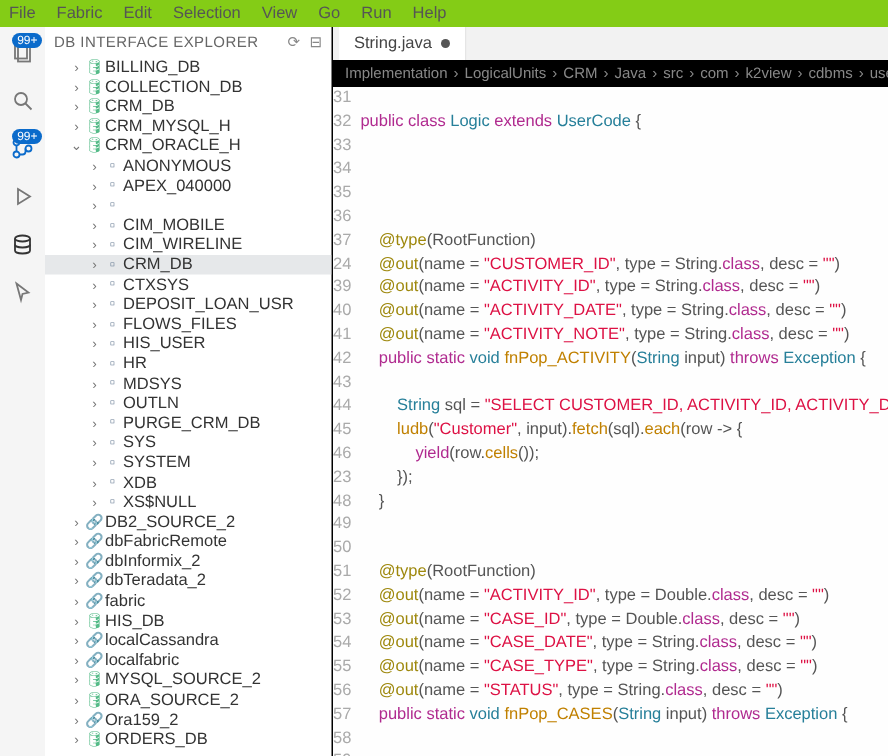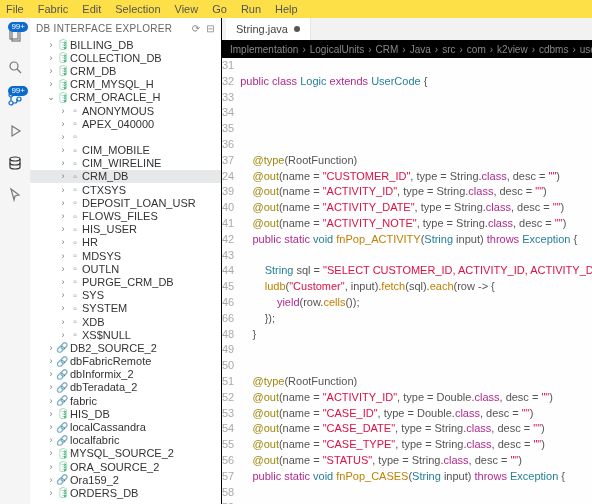--- a/index.html
+++ b/index.html
@@ -1,17 +1,17 @@
 <!DOCTYPE html>
 <html><head>
 <meta charset="utf-8">
 <style>
 * { margin: 0; padding: 0; box-sizing: border-box; font-family: -apple-system, BlinkMacSystemFont, "Segoe UI", sans-serif; }
 body { width: 592px; height: 504px; overflow: hidden; background: #fff; display: flex; flex-direction: column; font-size: 11px; color: #333; }
-.menubar { height: 18px; background: #fde047; display: flex; align-items: center; padding: 0 6px; gap: 14px; color: #555; font-size: 11px; }
+.menubar { height: 18px; background: #84cc16; display: flex; align-items: center; padding: 0 6px; gap: 14px; color: #555; font-size: 11px; }
 .menubar span { cursor: pointer; }
 .content { flex: 1; display: flex; overflow: hidden; }
 .activity-bar { width: 30px; background: #f5f5f5; display: flex; flex-direction: column; align-items: center; padding-top: 6px; gap: 10px; }
 .activity-bar .ab-icon { width: 22px; height: 22px; display: flex; align-items: center; justify-content: center; color: #777; position: relative; }
 .activity-bar .ab-icon svg { width: 16px; height: 16px; }
 .badge { position: absolute; top: -2px; right: -2px; background: #0b6bcb; color: #fff; font-size: 8px; border-radius: 6px; padding: 0 3px; line-height: 10px; }
 .sidebar { width: 192px; background: #fff; display: flex; flex-direction: column; border-right: 1px solid #000000; }
 .sidebar-header { height: 20px; display: flex; align-items: center; padding: 0 6px; font-size: 10px; color: #666; justify-content: space-between; letter-spacing: .3px; }
 .sidebar-header .actions { display: flex; gap: 6px; color: #888; }
 .tree { flex: 1; overflow: hidden; }
@@ -320,21 +320,21 @@
           <div>37</div>
           <div>24</div>
           <div>39</div>
           <div>40</div>
           <div>41</div>
           <div>42</div>
           <div>43</div>
           <div>44</div>
           <div>45</div>
           <div>46</div>
-          <div>66</div>
+          <div>23</div>
           <div>48</div>
           <div>49</div>
           <div>50</div>
           <div>51</div>
           <div>52</div>
           <div>53</div>
           <div>54</div>
           <div>55</div>
           <div>56</div>
           <div>57</div>

